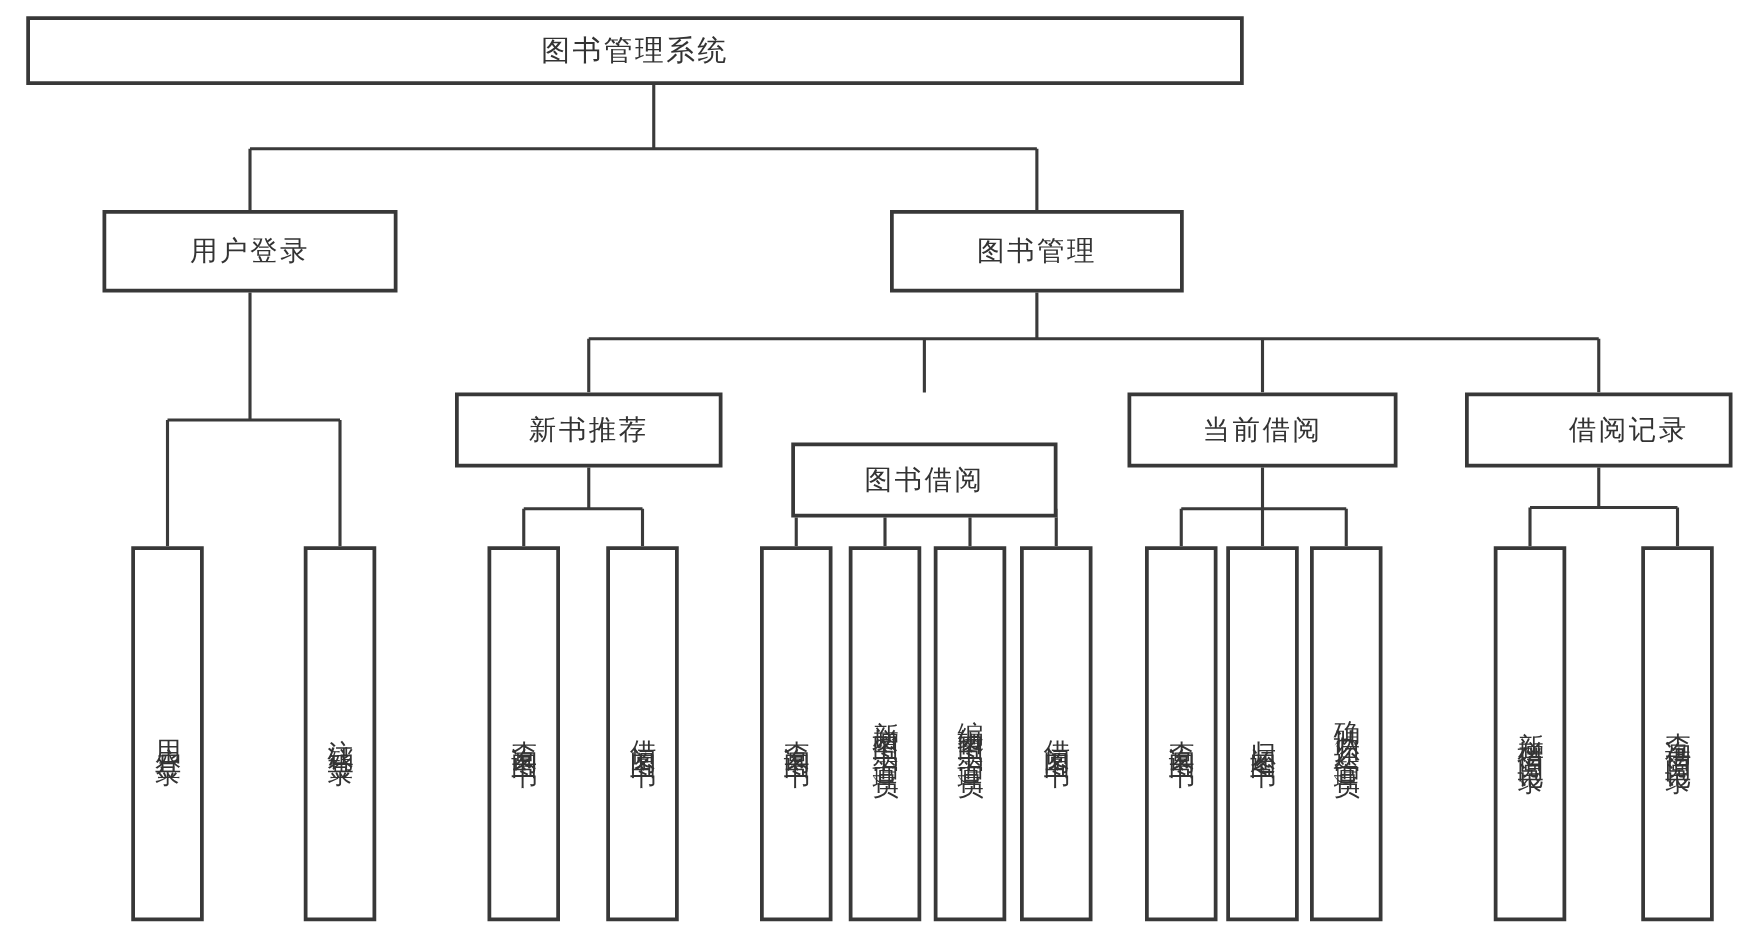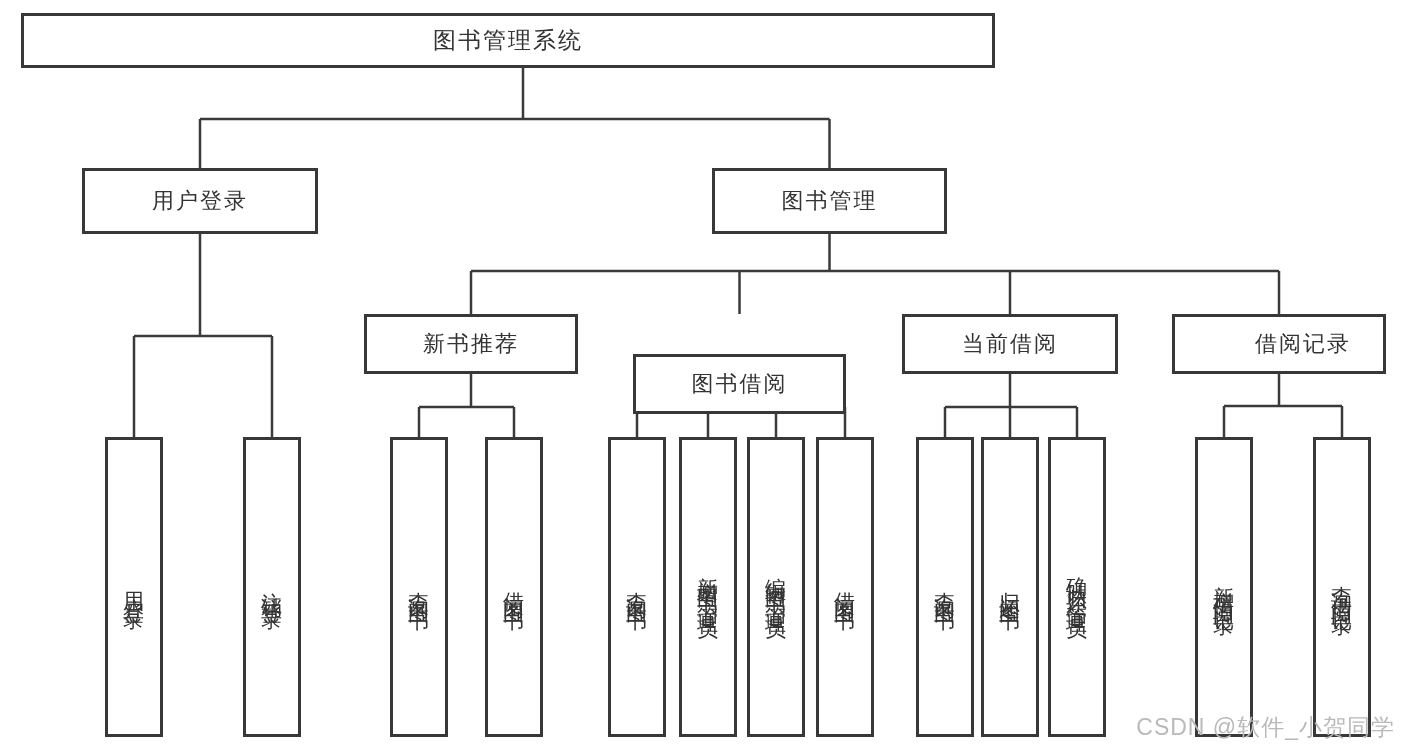--- a/index.html
+++ b/index.html
@@ -156,14 +156,13 @@
       <div class="node v" style="left: 1048px; top: 437px; width: 58px; height: 300px;">
         <span>确认归还（管理员）</span>
       </div>
       <div class="node v" style="left: 1195px; top: 437px; width: 58px; height: 300px;">
         <span>新增借阅记录</span>
       </div>
       <div class="node v" style="left: 1313px; top: 437px; width: 58px; height: 300px;">
         <span>查询借阅记录</span>
       </div>
     </div>
-  <div id="watermark">CSDN @软件_小贺同学</div>
 </div>
 
 </body></html>

